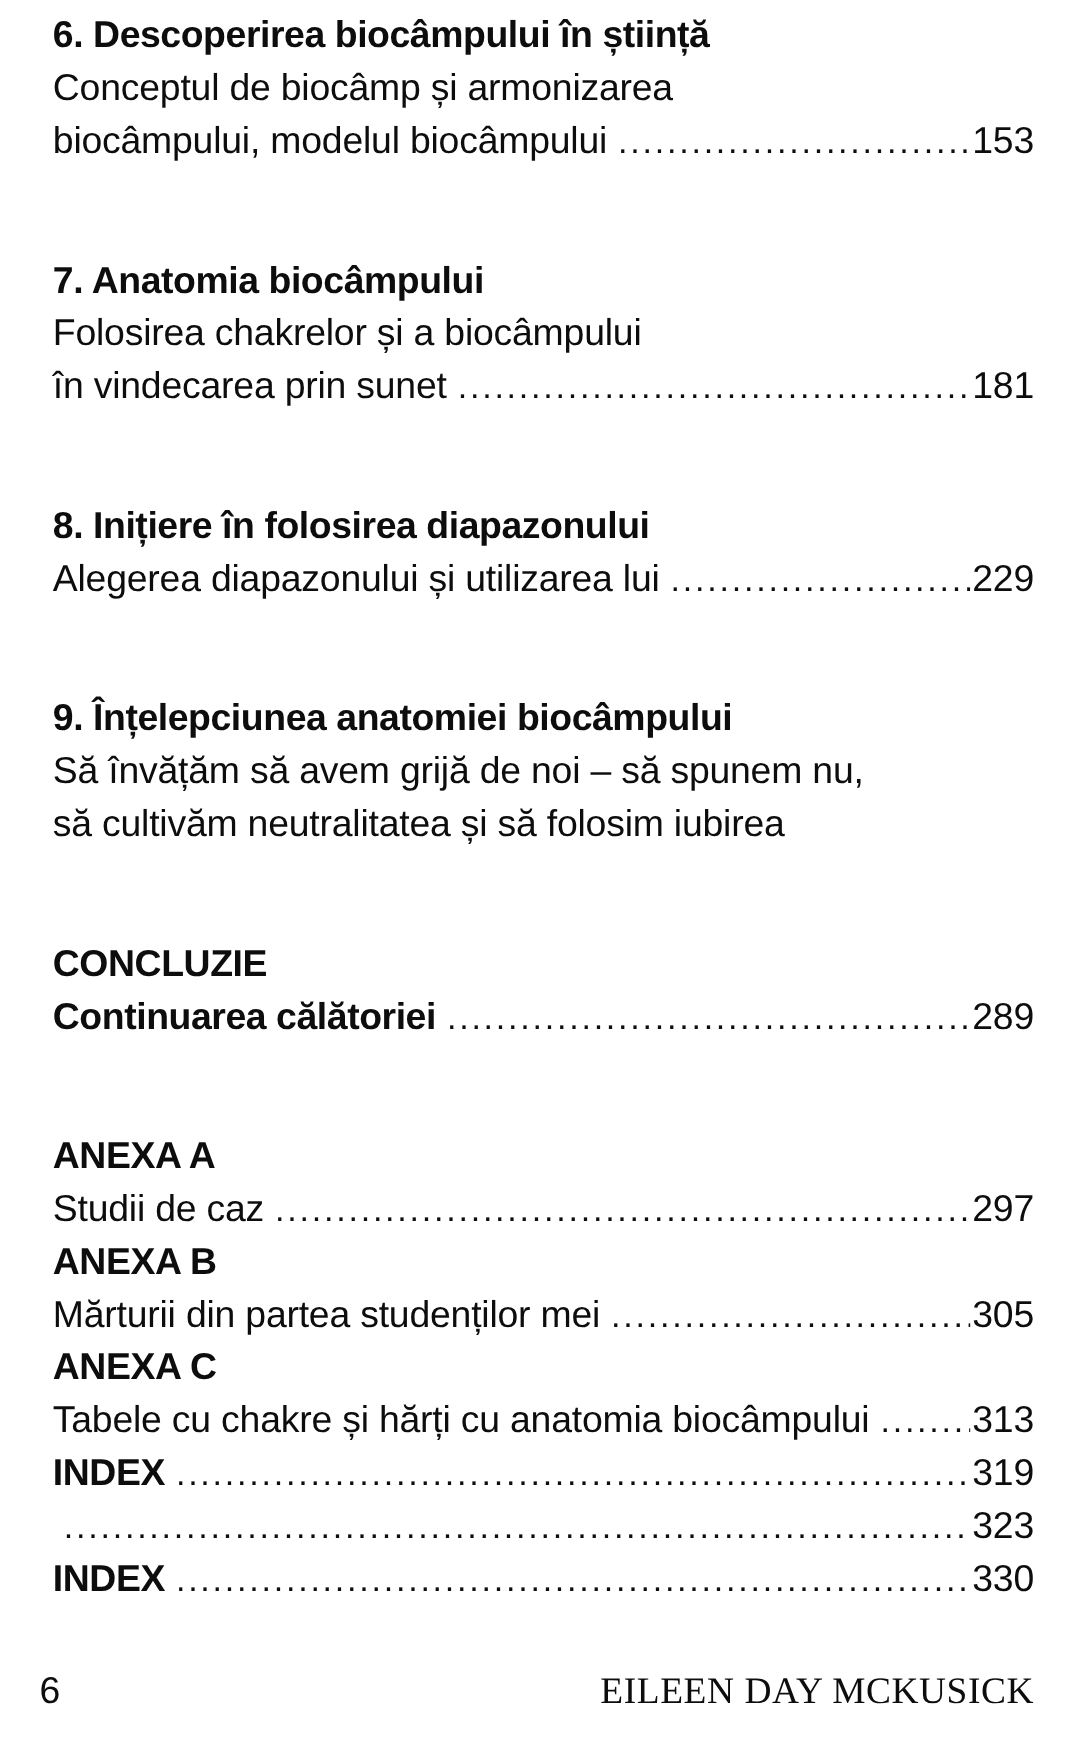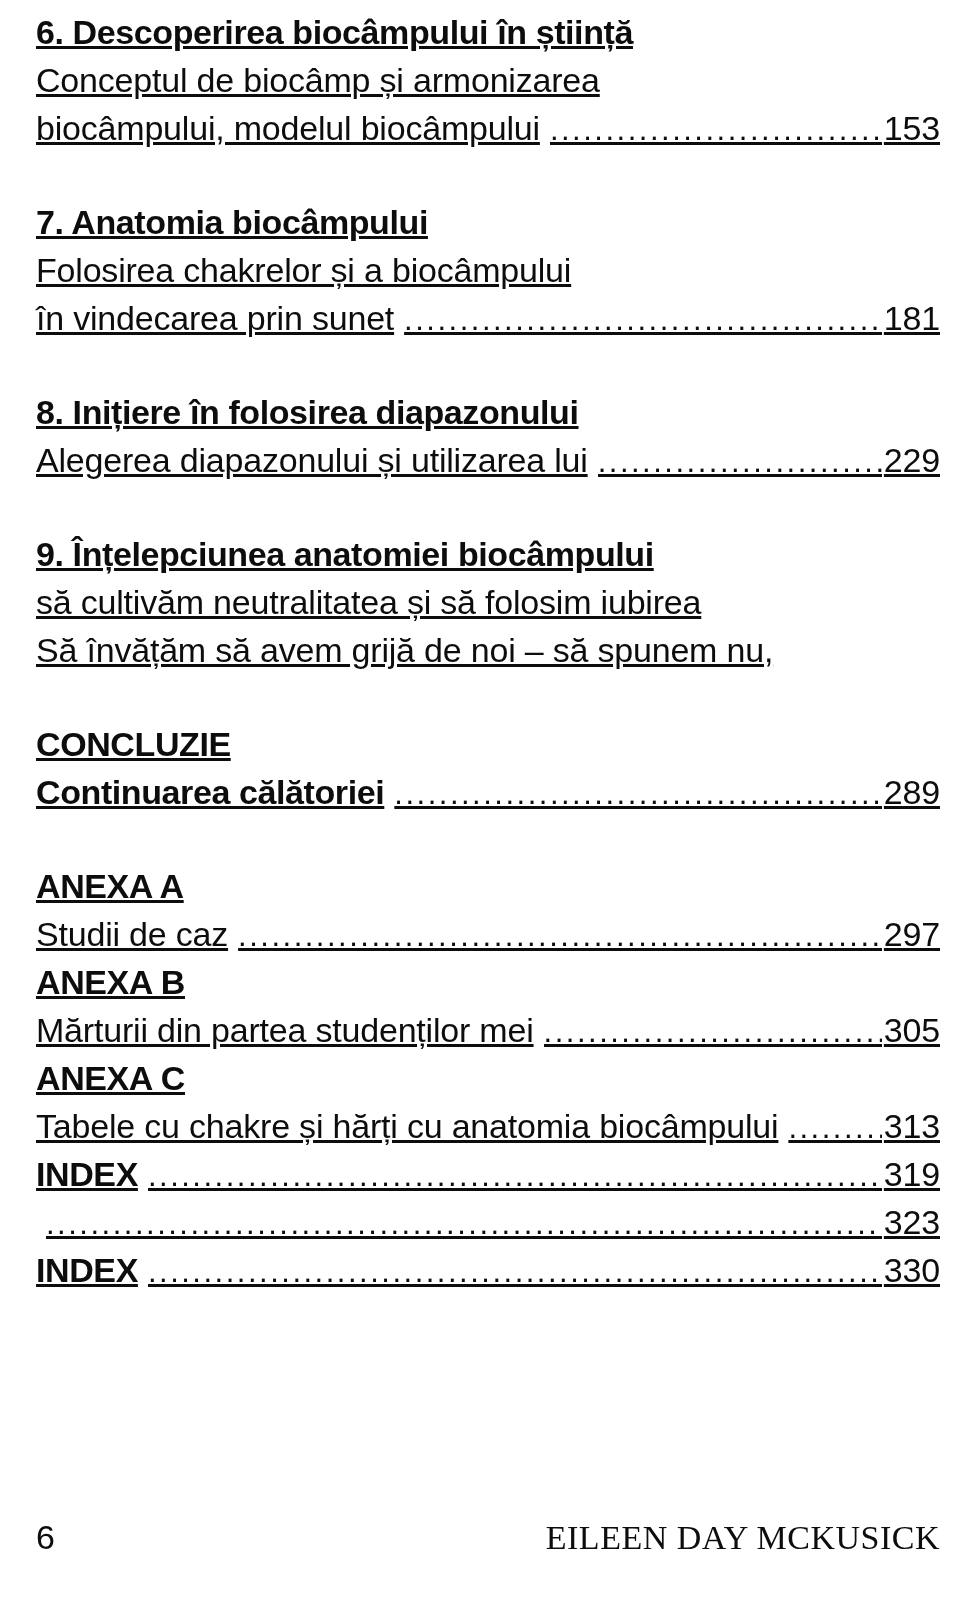--- a/index.html
+++ b/index.html
@@ -16,42 +16,41 @@
   }
   .page {
     position: relative;
     width: 970px;
     height: 1600px;
     background: #ffffff;
   }
   .toc {
     position: absolute;
     top: 8px;
-    left: 36px;
+    left: 48px;
     right: 30px;
-    text-decoration: underline;
   }
   .line {
     display: flex;
     align-items: baseline;
     height: 48px;
     line-height: 48px;
     font-size: 34px;
     white-space: nowrap;
     letter-spacing: -0.2px;
   }
   .line .t {
     flex: 0 0 auto;
   }
   .line.bold .t {
     font-weight: 700;
     letter-spacing: -0.4px;
   }
   .sec {
-    margin-top: 46px;
+    margin-top: 79px;
   }
   .dots {
     flex: 1 1 20px;
     min-width: 10px;
     overflow: hidden;
     white-space: nowrap;
     margin-left: 10px;
     margin-right: 2px;
     font-size: 31px;
     font-weight: 400;
@@ -121,24 +120,24 @@
     <div class="line">
       <span class="t">Alegerea diapazonului și utilizarea lui</span>
       <span class="dots"></span>
       <span class="pg">229</span>
     </div>
 
     <div class="line bold sec">
       <span class="t">9. Înțelepciunea anatomiei biocâmpului</span>
     </div>
     <div class="line">
-      <span class="t">să cultivăm neutralitatea și să folosim iubirea</span>
+      <span class="t">Să învățăm să avem grijă de noi – să spunem nu,</span>
     </div>
     <div class="line">
-      <span class="t">Să învățăm să avem grijă de noi – să spunem nu,</span>
+      <span class="t">să cultivăm neutralitatea și să folosim iubirea</span>
     </div>
 
     <div class="line bold sec">
       <span class="t">CONCLUZIE</span>
     </div>
     <div class="line bold">
       <span class="t">Continuarea călătoriei</span>
       <span class="dots"></span>
       <span class="pg">289</span>
     </div>

